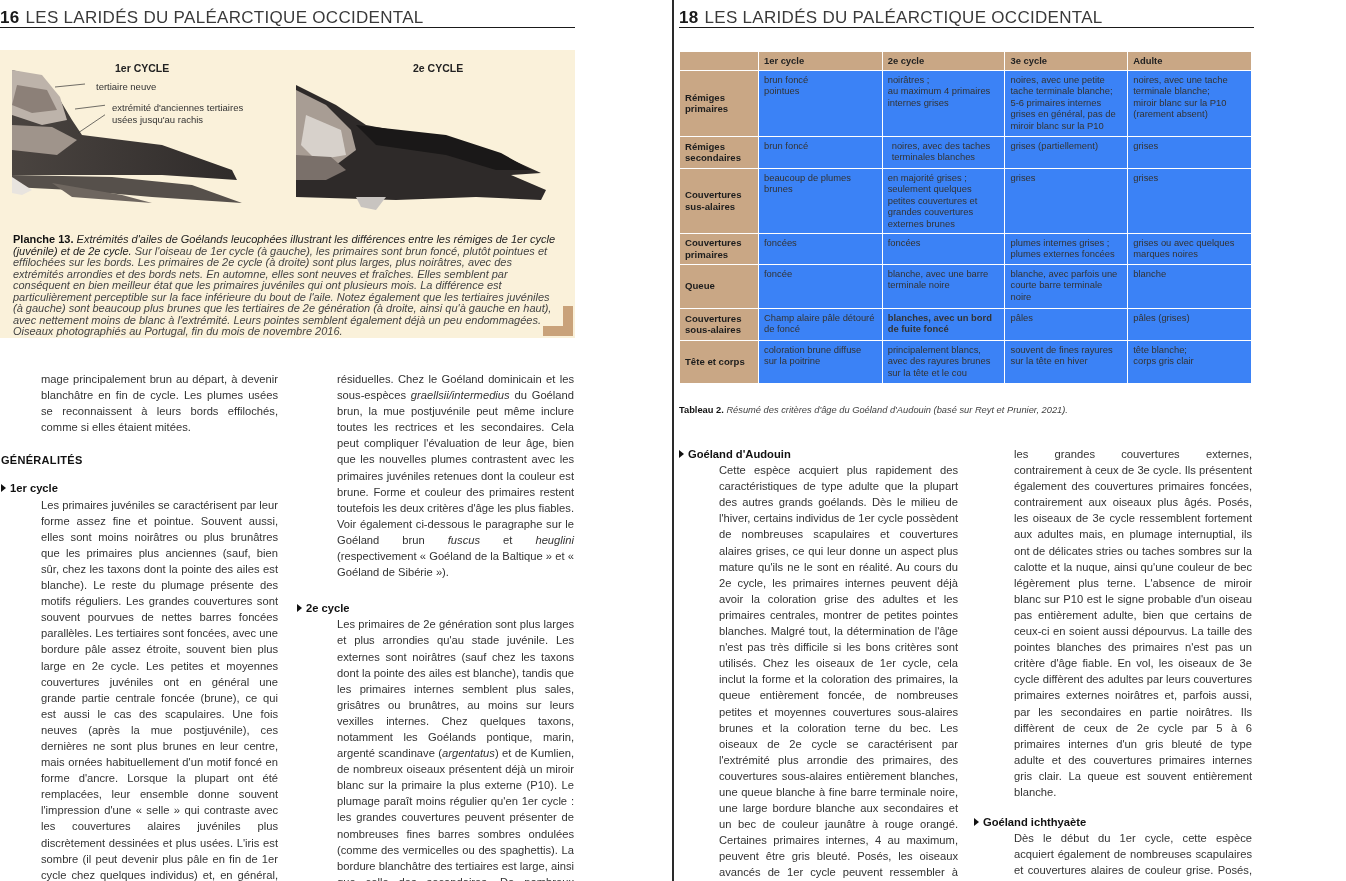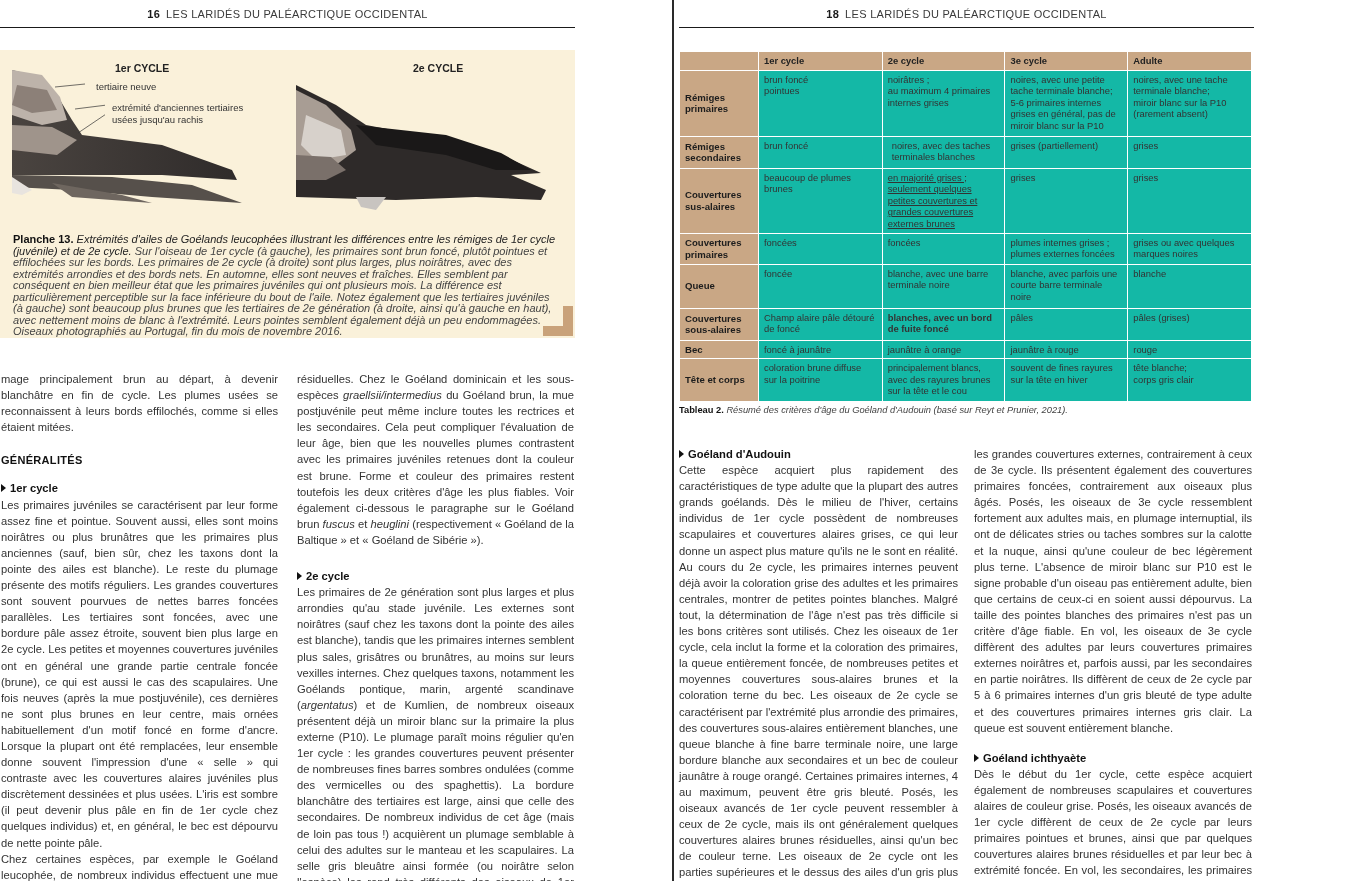--- a/index.html
+++ b/index.html
@@ -3,51 +3,51 @@
 <meta charset="utf-8">
 <style>
   * { box-sizing: border-box; margin: 0; padding: 0; }
   html, body { width: 1346px; height: 881px; overflow: hidden; background: #ffffff; }
   body { font-family: "Liberation Sans", sans-serif; color: #2a2a2a; position: relative; }
 
   .page { position: absolute; top: 0; height: 881px; }
   .page-left { left: 0; width: 575px; }
   .page-right { left: 672px; width: 580px; border-left: 2px solid #2a2a2a; }
 
-  .running-head { position: absolute; top: 8px; left: 0; right: 0; height: 20px; border-bottom: 1px solid #1a1a1a; font-size: 11px; letter-spacing: 0.3px; color: #3a3a3a; text-align: center; }
+  .running-head { position: absolute; top: 8px; left: 0; right: 0; height: 20px; border-bottom: 1px solid #1a1a1a; font-size: 17px; letter-spacing: 0.3px; color: #3a3a3a; }
   .page-left .running-head { left: 0; width: 575px; }
   .page-right .running-head { left: 5px; width: 575px; }
   .running-head .pnum { font-weight: bold; color: #1a1a1a; margin-right: 6px; }
 
   
   .plate { position: absolute; left: 0; top: 50px; width: 575px; height: 288px; background: #faf1da; }
   .plate .corner { position: absolute; right: 2px; bottom: 2px; width: 30px; height: 30px; }
   .plate .corner::before { content: ""; position: absolute; right: 0; bottom: 0; width: 10px; height: 30px; background: #c9a27a; }
   .plate .corner::after { content: ""; position: absolute; right: 0; bottom: 0; width: 30px; height: 10px; background: #c9a27a; }
   .cycle-label { position: absolute; font-size: 10.5px; font-weight: bold; color: #222; }
   .annot { position: absolute; font-size: 9.5px; color: #333; line-height: 12px; }
   .wing { position: absolute; }
   .plate-caption { position: absolute; left: 13px; top: 184px; width: 545px; font-size: 11px; line-height: 11.5px; color: #444; font-style: italic; }
   .plate-caption b { font-style: normal; color: #111; }
   .plate-caption .lead { color: #222; }
 
   
   .col { position: absolute; font-size: 11.2px; line-height: 16.1px; color: #333; text-align: justify; }
-  .col p { margin: 0; }
+  .col p { margin: 0; padding-left: 40px; }
   .col .h-section { font-weight: bold; font-size: 11px; letter-spacing: 0.3px; margin-top: 16px; margin-bottom: 10px; color: #111; }
   .col .h-sub { font-weight: bold; color: #111; margin-top: 0; }
   .col .h-sub .tri { display: inline-block; width: 0; height: 0; border-top: 4px solid transparent; border-bottom: 4px solid transparent; border-left: 5px solid #111; margin-right: 4px; vertical-align: 0; }
   .gap { height: 16px; }
 
   
   .age-table { position: absolute; left: 5px; top: 51px; width: 573px; border-collapse: collapse; font-size: 9.4px; line-height: 11.6px; }
   .age-table th, .age-table td { border: 1px solid #ffffff; vertical-align: top; padding: 3px 5px; color: #333; text-align: left; }
   .age-table thead th { background: #c9a785; font-weight: bold; color: #222; height: 18px; padding: 3px 5px; }
   .age-table tbody th { background: #c9a785; color: #1d1d1d; font-weight: bold; vertical-align: middle; font-size: 9.6px; }
-  .age-table tbody td { background: #14b8a6; }
+  .age-table tbody td { background: #3b82f6; }
   .table-caption { position: absolute; left: 5px; top: 405px; font-size: 9.3px; color: #444; font-style: italic; }
   .table-caption b { font-style: normal; color: #111; }
 </style>
 </head>
 <body>
 
 <div class="page page-left">
   <div class="running-head">
     <span class="pnum">16</span><span>LES LARIDÉS DU PALÉARCTIQUE OCCIDENTAL</span>
   </div>
@@ -151,21 +151,21 @@
         <tr style="height: 32px;">
           <th>Rémiges secondaires</th>
           <td style="white-space: pre-line;">brun foncé</td>
           <td style="white-space: pre-line; padding-left: 9px;">noires, avec des taches terminales blanches</td>
           <td style="white-space: pre-line;">grises (partiellement)</td>
           <td style="white-space: pre-line;">grises</td>
         </tr>
         <tr style="height: 65px;">
           <th>Couvertures sus-alaires</th>
           <td style="white-space: pre-line;">beaucoup de plumes brunes</td>
-          <td style="white-space: pre-line; text-decoration: underline;">en majorité grises ;
+          <td style="white-space: pre-line;">en majorité grises ;
 seulement quelques petites couvertures et grandes couvertures externes brunes</td>
           <td style="white-space: pre-line;">grises</td>
           <td style="white-space: pre-line;">grises</td>
         </tr>
         <tr style="height: 31px;">
           <th>Couvertures primaires</th>
           <td style="white-space: pre-line;">foncées</td>
           <td style="white-space: pre-line;">foncées</td>
           <td style="white-space: pre-line;">plumes internes grises ;
 plumes externes foncées</td>
@@ -178,27 +178,20 @@
           <td style="white-space: pre-line;">blanche, avec parfois une courte barre terminale noire</td>
           <td style="white-space: pre-line;">blanche</td>
         </tr>
         <tr style="height: 32px;">
           <th>Couvertures sous-alaires</th>
           <td style="white-space: pre-line;">Champ alaire pâle détouré de foncé</td>
           <td style="white-space: pre-line; font-weight: bold;">blanches, avec un bord de fuite foncé</td>
           <td style="white-space: pre-line;">pâles</td>
           <td style="white-space: pre-line;">pâles (grises)</td>
         </tr>
-        <tr style="height: 17px;">
-          <th>Bec</th>
-          <td style="white-space: pre-line;">foncé à jaunâtre</td>
-          <td style="white-space: pre-line;">jaunâtre à orange</td>
-          <td style="white-space: pre-line;">jaunâtre à rouge</td>
-          <td style="white-space: pre-line;">rouge</td>
-        </tr>
         <tr style="height: 43px;">
           <th>Tête et corps</th>
           <td style="white-space: pre-line;">coloration brune diffuse sur la poitrine</td>
           <td style="white-space: pre-line;">principalement blancs, avec des rayures brunes sur la tête et le cou</td>
           <td style="white-space: pre-line;">souvent de fines rayures sur la tête en hiver</td>
           <td style="white-space: pre-line;">tête blanche;
 corps gris clair</td>
         </tr>
       </tbody>
   </table>

